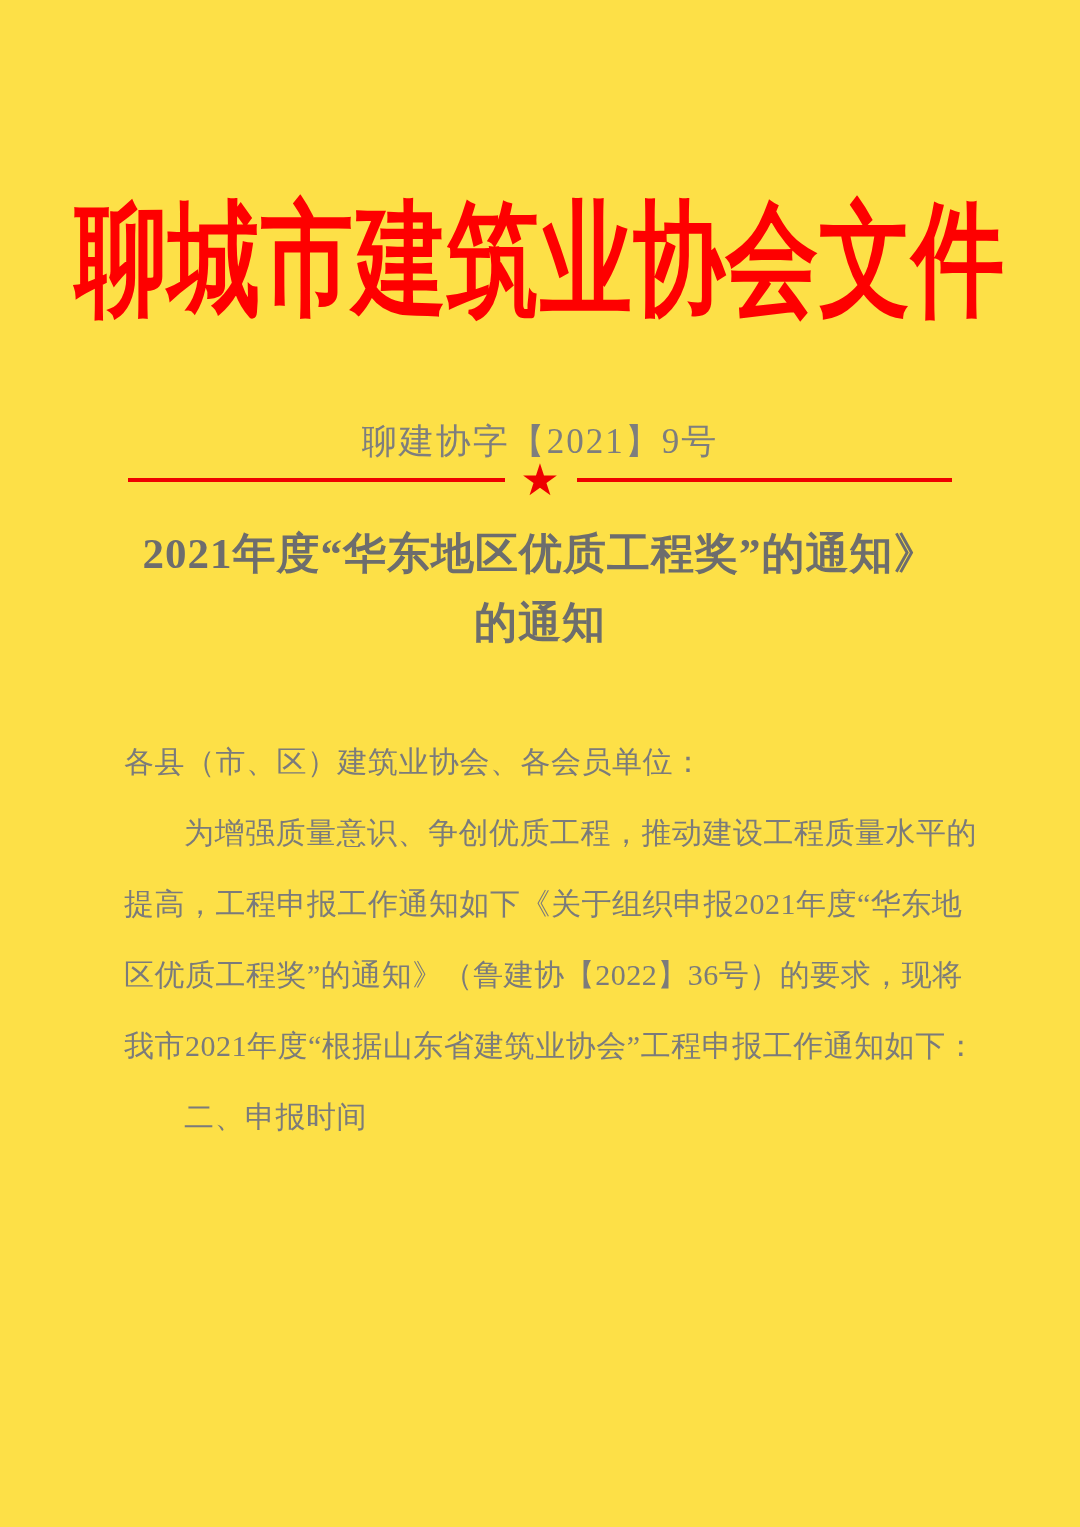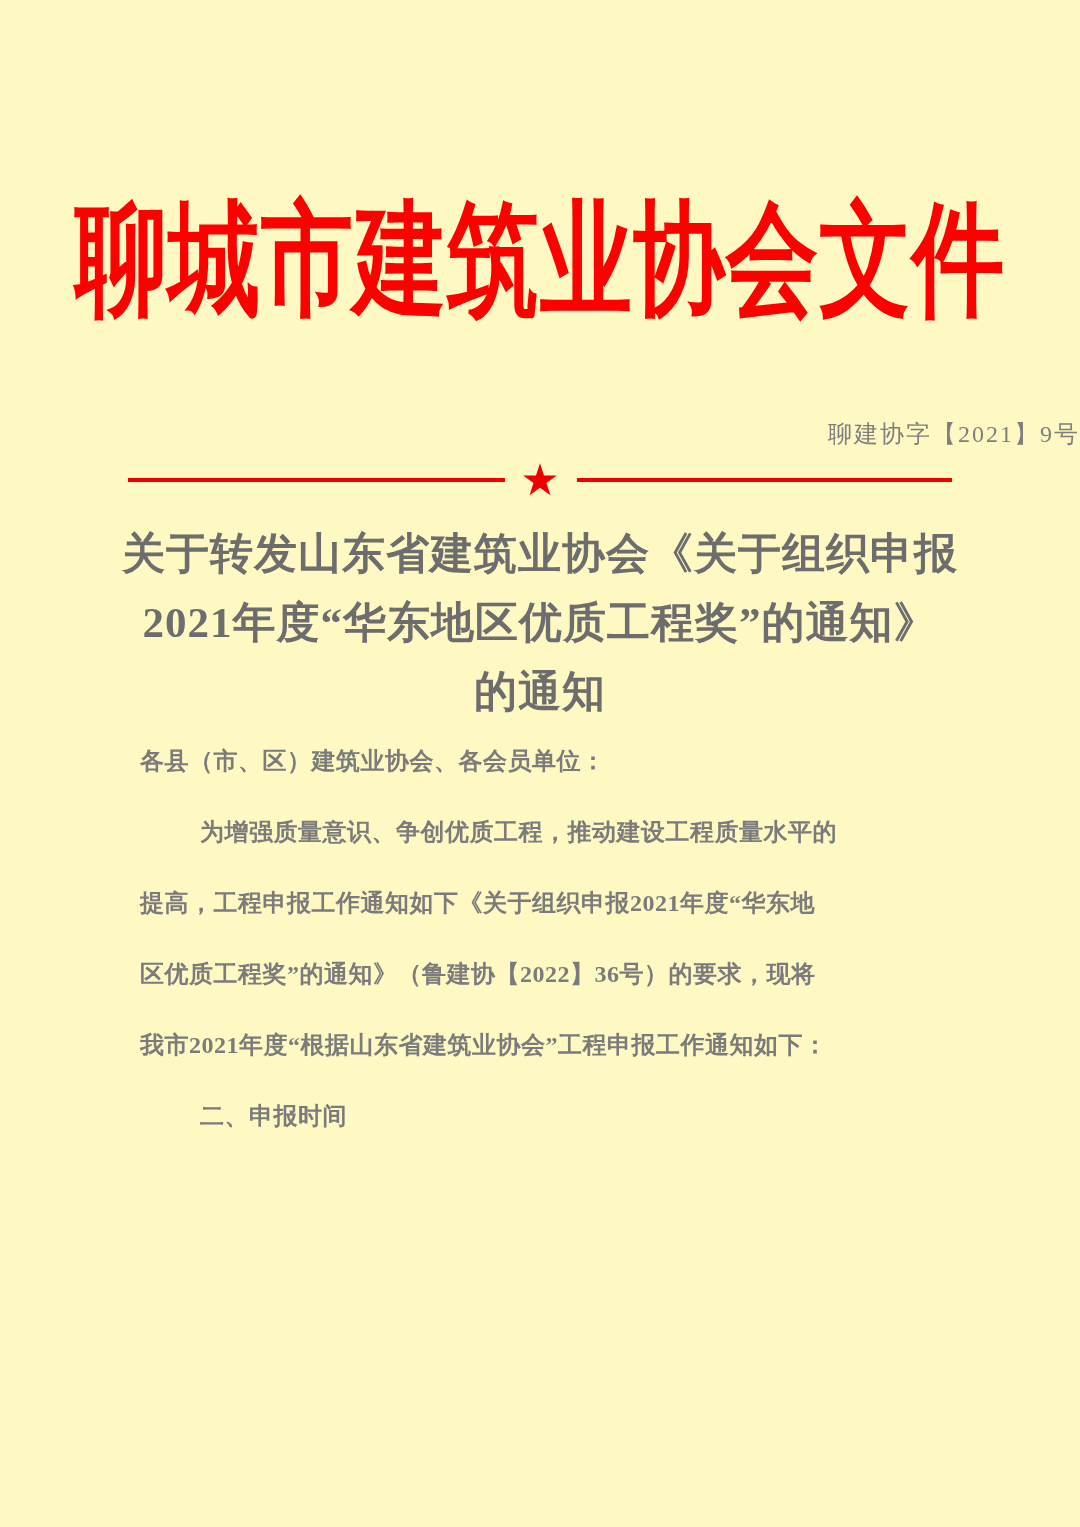--- a/index.html
+++ b/index.html
@@ -7,21 +7,21 @@
     --rule-red:#ee0000;
     --docnum-gray:#7e7e7e;
     --title-gray:#6d6d6d;
     --body-gray:#7b7b7b;
   }
   html,body{margin:0;padding:0;background:#ffffff;}
   .page{
     position:relative;
     width:1080px;height:1527px;
     margin:0 auto;
-    background:#fef9c3;
+    background:#fde047;
     overflow:hidden;
     font-family:"Liberation Serif","DejaVu Serif",serif;
   }
   
   .header-title-wrap{
     position:absolute;top:176px;left:0;width:100%;
     text-align:center;
   }
   .header-title{
     display:inline-block;
@@ -29,22 +29,22 @@
     font-weight:bold;
     color:var(--red);
     letter-spacing:1px;
     white-space:nowrap;
     transform:scaleY(1.35);
     transform-origin:center top;
   }
   
   .doc-number{
     position:absolute;top:418px;left:0;width:100%;
-    text-align:right;
-    font-size:24px;
+    text-align:center;
+    font-size:35px;
     letter-spacing:2px;
     color:var(--docnum-gray);
   }
   
   .sep{position:absolute;top:459px;left:0;width:100%;height:46px;}
   .sep-line{position:absolute;top:19px;height:4px;background:var(--rule-red);}
   .sep-line.left{left:128px;width:377px;}
   .sep-line.right{left:577px;width:375px;}
   .star{
     position:absolute;top:0;left:0;width:100%;
@@ -57,25 +57,24 @@
     position:absolute;top:519px;left:0;width:100%;
     text-align:center;
     font-size:43px;
     font-weight:bold;
     line-height:69px;
     color:var(--title-gray);
     letter-spacing:1px;
   }
   
   .body-block{
-    position:absolute;top:726px;left:140px;width:830px;
-    font-size:24px;
+    position:absolute;top:726px;left:124px;width:830px;
+    font-size:30px;
     color:var(--body-gray);
     letter-spacing:0.5px;
-    font-weight:bold;
   }
   .line{
     height:71px;
     line-height:71px;
     white-space:nowrap;
   }
   .line.indent{padding-left:60px;}
 </style>
 </head>
 <body>
@@ -88,21 +87,20 @@
 
   <div class="doc-number">聊建协字【2021】9号</div>
 
   <div class="sep">
     <span class="sep-line left"></span>
     <span class="star">★</span>
     <span class="sep-line right"></span>
   </div>
 
   <div class="doc-title">
-    <div>关于转发山东省建筑业协会《关于组织申报</div>
     <div>2021年度“华东地区优质工程奖”的通知》</div>
     <div>的通知</div>
   </div>
 
   <div class="body-block">
     <div class="line">各县（市、区）建筑业协会、各会员单位：</div>
     <div class="line indent">为增强质量意识、争创优质工程，推动建设工程质量水平的</div>
     <div class="line">提高，工程申报工作通知如下《关于组织申报2021年度“华东地</div>
     <div class="line">区优质工程奖”的通知》（鲁建协【2022】36号）的要求，现将</div>
     <div class="line">我市2021年度“根据山东省建筑业协会”工程申报工作通知如下：</div>

